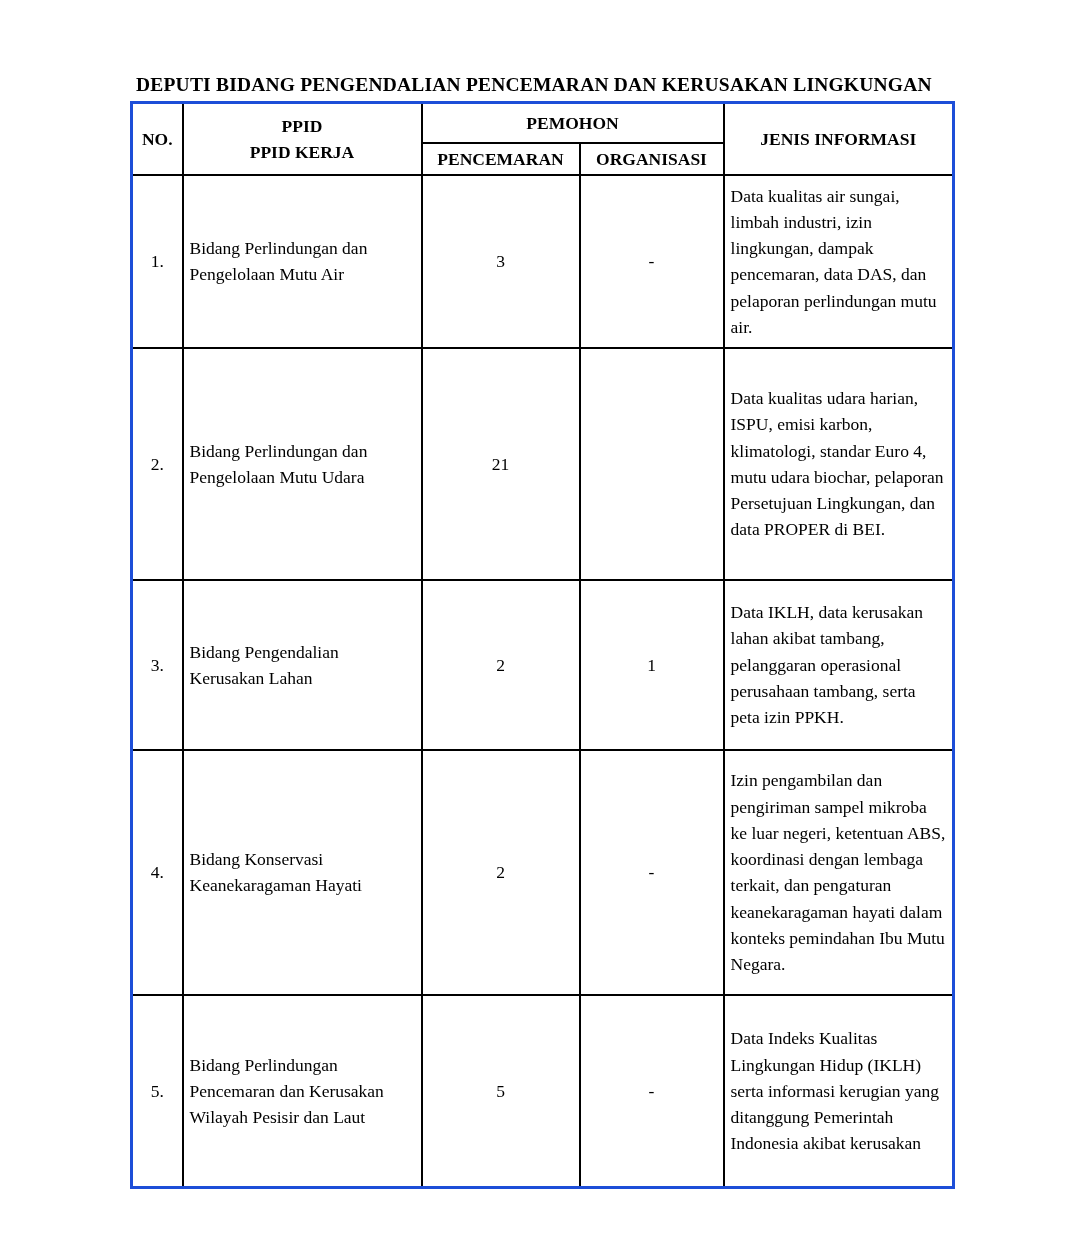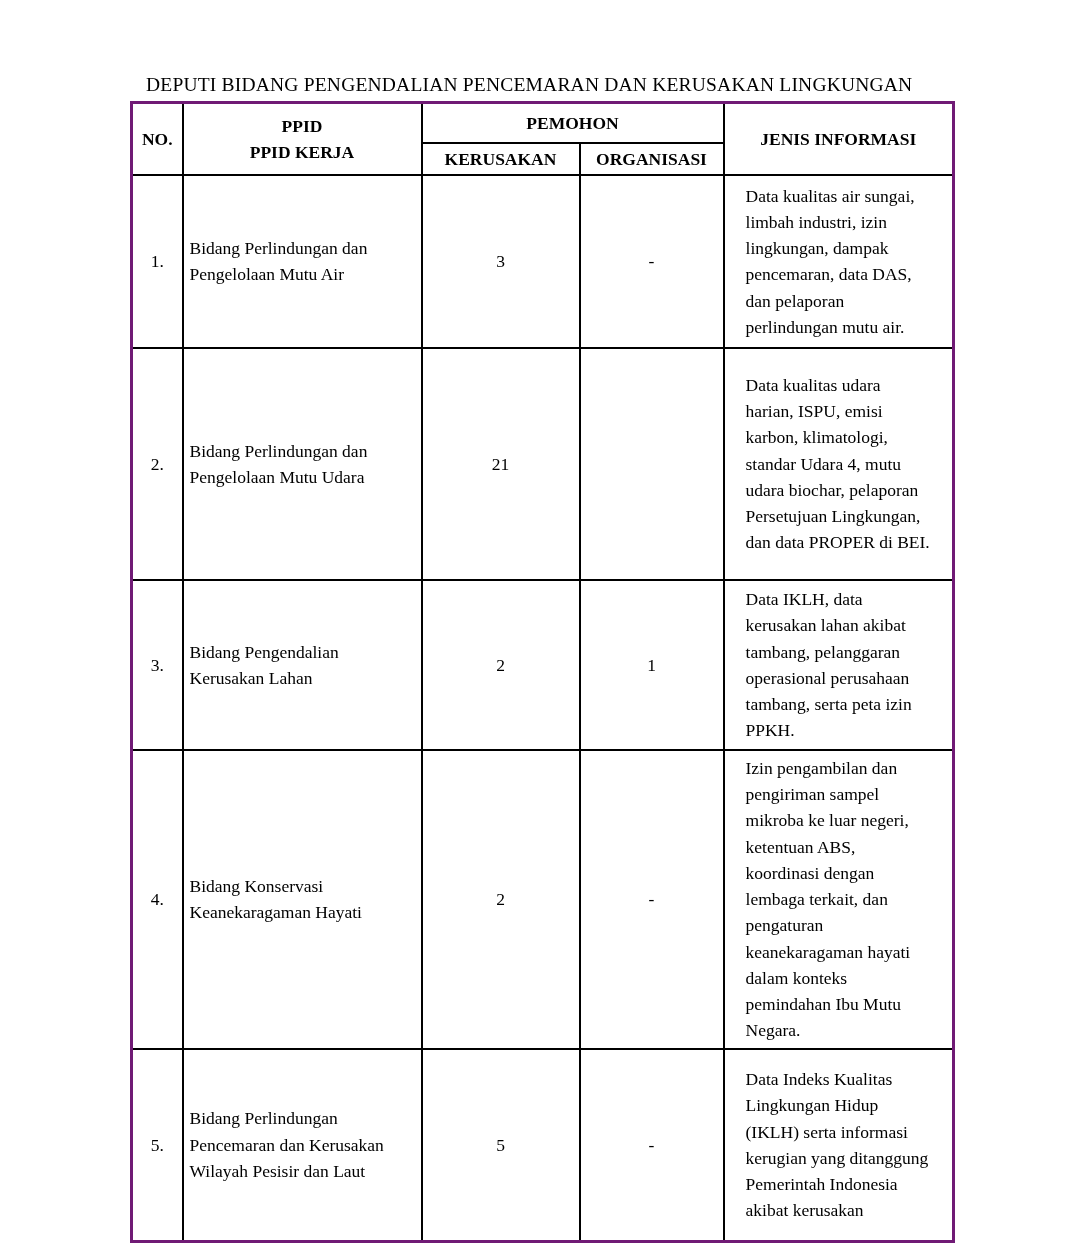--- a/index.html
+++ b/index.html
@@ -17,30 +17,30 @@
     color: #000000;
   }
   .content {
     position: absolute;
     left: 130px;
     top: 74px;
     width: 822px;
   }
   .doc-title {
     font-size: 19.5px;
-    font-weight: normal;
+    font-weight: bold;
     letter-spacing: 0.2px;
-    margin: 0 0 5px 16px;
+    margin: 0 0 5px 6px;
     white-space: nowrap;
   }
   table.data-table {
     width: 822px;
     table-layout: fixed;
     border-collapse: collapse;
-    border: 3px solid #701a75;
+    border: 3px solid #1d4ed8;
   }
   .data-table th,
   .data-table td {
     border: 2px solid #000;
     overflow: hidden;
   }
   .data-table th {
     font-size: 17.5px;
     font-weight: bold;
     text-align: center;
@@ -50,21 +50,21 @@
   }
   .data-table td {
     font-size: 17.5px;
     line-height: 1.5;
     vertical-align: middle;
     padding: 4px 6px;
   }
   td.cell-no   { text-align: center; padding: 4px 2px; }
   td.cell-unit { text-align: left; }
   td.cell-num  { text-align: center; }
-  td.cell-jenis{ text-align: left; padding: 4px 21px; }
+  td.cell-jenis{ text-align: left; padding: 4px 6px; }
 
   col.c-no    { width: 51px; }
   col.c-unit  { width: 239px; }
   col.c-per   { width: 158px; }
   col.c-org   { width: 144px; }
   col.c-jenis { width: 230px; }
 
   tr.hdr-top { height: 40px; }
   tr.hdr-sub { height: 32px; }
   tbody tr:nth-child(1) { height: 173px; }
@@ -94,38 +94,38 @@
       <tr class="hdr-top">
         <th rowspan="2">NO.</th>
         <th rowspan="2" class="two-line">
           <span>PPID</span>
           <span>PPID KERJA</span>
         </th>
         <th colspan="2">PEMOHON</th>
         <th rowspan="2">JENIS INFORMASI</th>
       </tr>
       <tr class="hdr-sub">
-        <th>KERUSAKAN</th>
+        <th>PENCEMARAN</th>
         <th>ORGANISASI</th>
       </tr>
     </thead>
     <tbody>
       <tr>
         <td class="cell-no">1.</td>
         <td class="cell-unit">Bidang Perlindungan dan Pengelolaan Mutu Air</td>
         <td class="cell-num">3</td>
         <td class="cell-num">-</td>
         <td class="cell-jenis">Data kualitas air sungai, limbah industri, izin lingkungan, dampak pencemaran, data DAS, dan pelaporan perlindungan mutu air.</td>
       </tr>
       <tr>
         <td class="cell-no">2.</td>
         <td class="cell-unit">Bidang Perlindungan dan Pengelolaan Mutu Udara</td>
         <td class="cell-num">21</td>
         <td class="cell-num"></td>
-        <td class="cell-jenis">Data kualitas udara harian, ISPU, emisi karbon, klimatologi, standar Udara 4, mutu udara biochar, pelaporan Persetujuan Lingkungan, dan data PROPER di BEI.</td>
+        <td class="cell-jenis">Data kualitas udara harian, ISPU, emisi karbon, klimatologi, standar Euro 4, mutu udara biochar, pelaporan Persetujuan Lingkungan, dan data PROPER di BEI.</td>
       </tr>
       <tr>
         <td class="cell-no">3.</td>
         <td class="cell-unit">Bidang Pengendalian Kerusakan Lahan</td>
         <td class="cell-num">2</td>
         <td class="cell-num">1</td>
         <td class="cell-jenis">Data IKLH, data kerusakan lahan akibat tambang, pelanggaran operasional perusahaan tambang, serta peta izin PPKH.</td>
       </tr>
       <tr>
         <td class="cell-no">4.</td>

